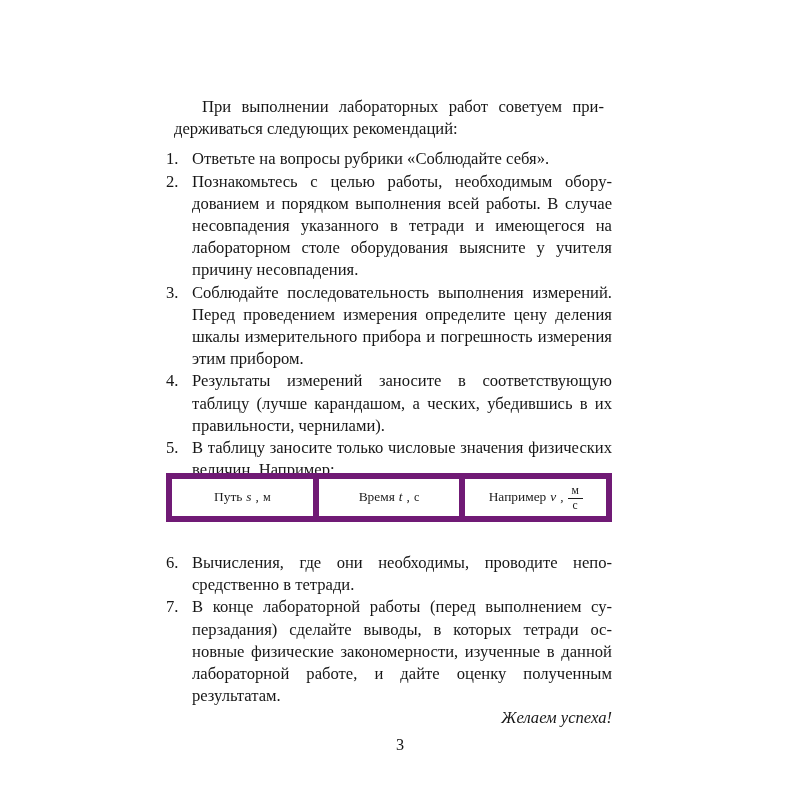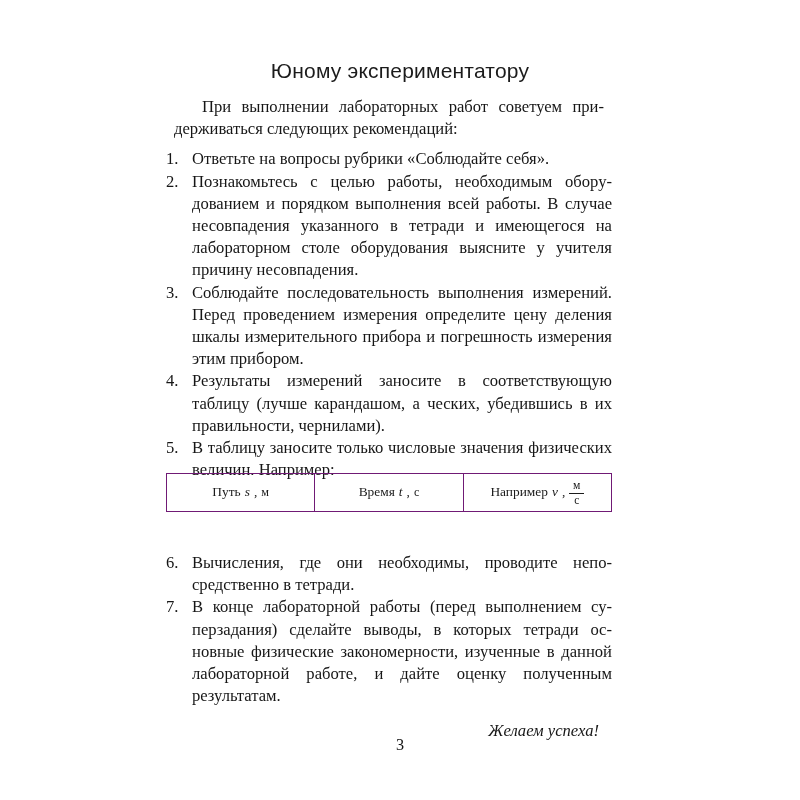--- a/index.html
+++ b/index.html
@@ -79,21 +79,21 @@
     width: 446px;
   }
   table.spec {
     border-collapse: collapse;
     width: 446px;
     table-layout: fixed;
     font-size: 13.4px;
     color: #1b1b1b;
   }
   table.spec td {
-    border: 1px solid #701a75;
+    border: 6px solid #701a75;
     text-align: center;
     vertical-align: middle;
     padding: 0;
   }
   table.spec tr.head td {
     height: 37px;
     font-size: 13.4px;
   }
   table.spec tr.vals td {
     height: 25px;
@@ -136,40 +136,39 @@
   
   .tail-block {
     position: absolute;
     left: 166px;
     top: 552px;
     width: 446px;
     font-size: 16.6px;
     line-height: 22.2px;
   }
   .closing {
-    margin: 13px;
+    margin: 0;
     text-align: right;
     font-style: italic;
     font-size: 16.6px;
   }
   .page-number {
     position: absolute;
     left: 0;
     right: 0;
     top: 736px;
     text-align: center;
     font-size: 16.2px;
   }
 </style>
 </head>
 <body>
 
 <div class="page">
 
-  <h1 class="doc-title">Юному экспериментатору</h1>
 
   <div class="body-block">
 
     <p class="intro">При выполнении лабораторных работ советуем при­держиваться следующих рекомендаций:</p>
 
     <ol class="rules">
       <li>
         <span class="num">1.</span>
         <span class="li-text">Ответьте на вопросы рубрики «Соблюдайте себя».</span>
       </li>

